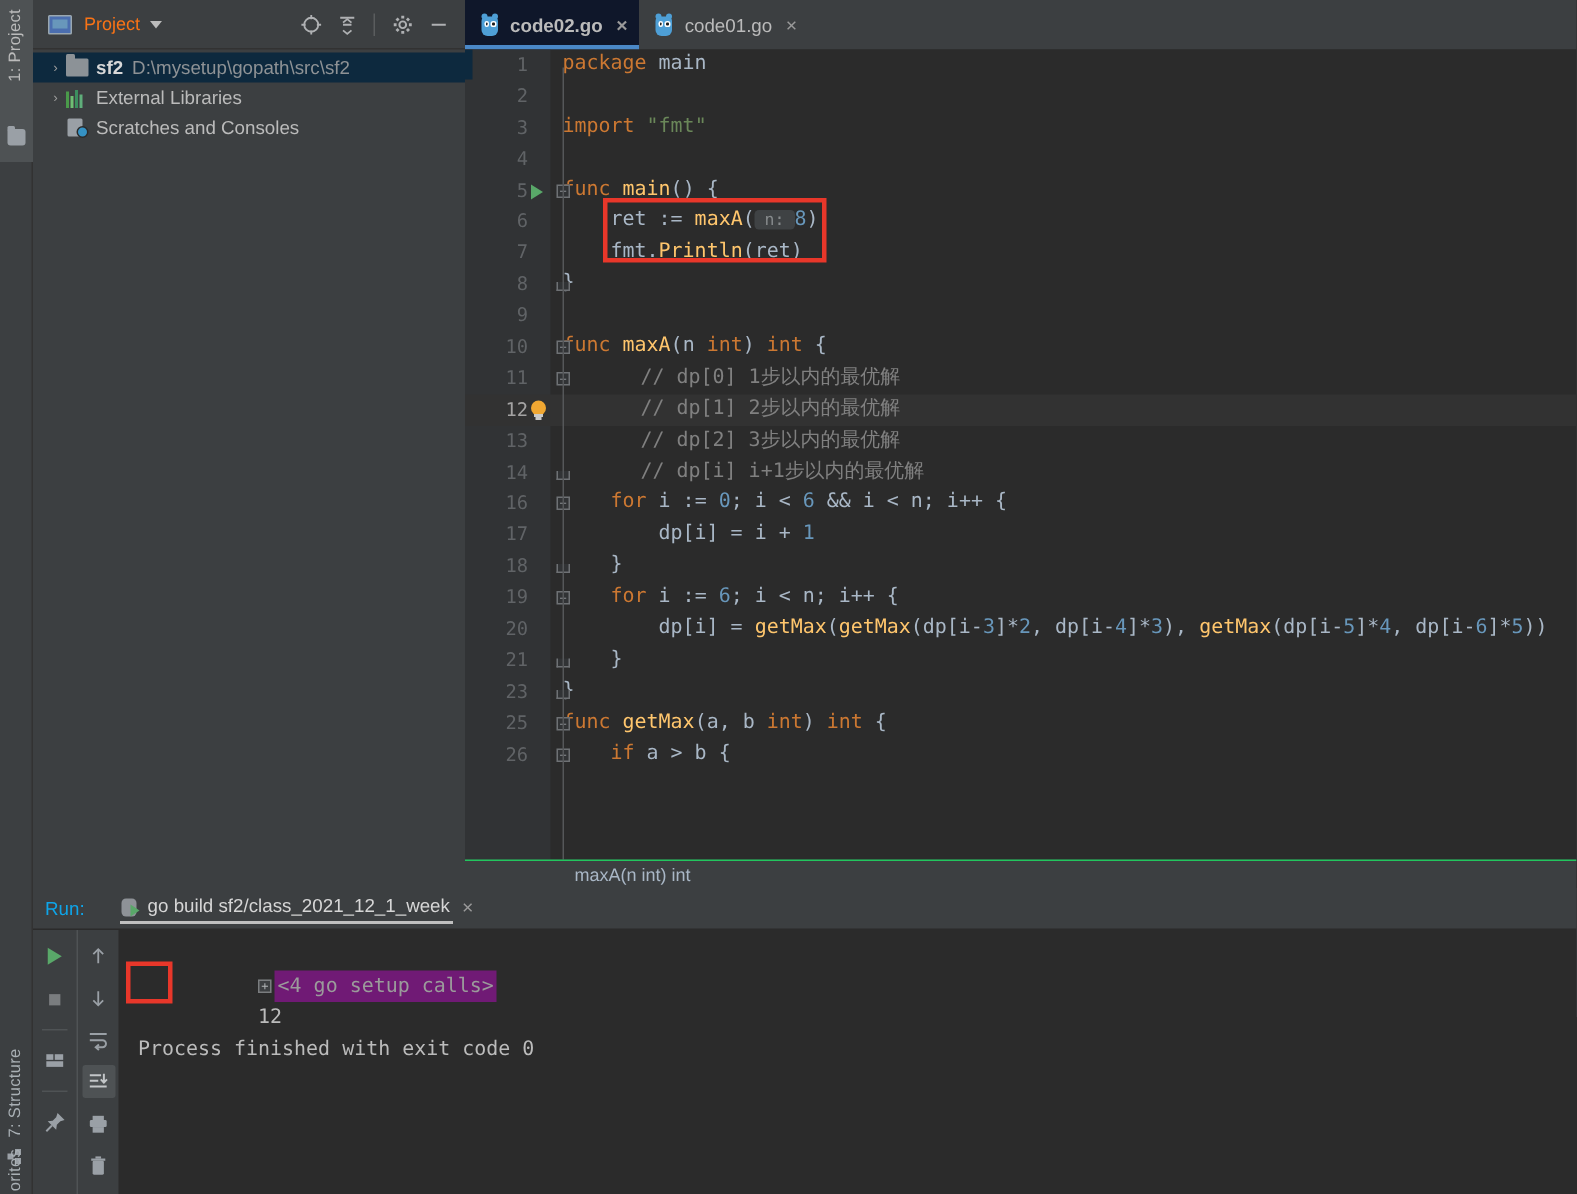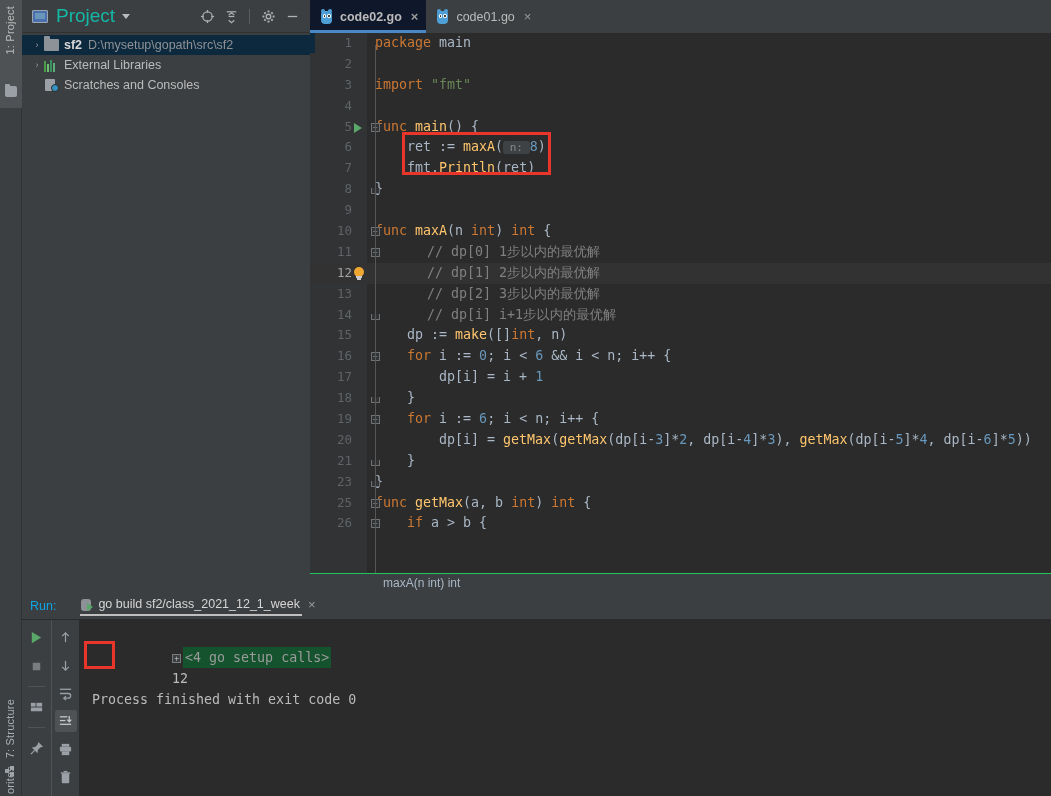--- a/index.html
+++ b/index.html
@@ -54,21 +54,21 @@
     display: flex; align-items: center; border-bottom: 1px solid #323232;
   }
   .ph-icon {
     width: 16px; height: 13px; margin-left: 10px; position: relative;
     background: #4b6eaf; border: 1px solid #9aa7b0; border-radius: 1px;
   }
   .ph-icon::after{
     content:""; position:absolute; left:2px; top:2px; right:2px; bottom:3px;
     background:#6897bb;
   }
-  .ph-title { margin-left: 8px; font-size: 19px; color: #14b8a6; }
+  .ph-title { margin-left: 8px; font-size: 12px; color: #f97316; }
   .ph-caret {
     margin-left: 7px; width: 0; height: 0;
     border-left: 4px solid transparent; border-right: 4px solid transparent;
     border-top: 5px solid #bbbbbb;
   }
   .ph-tools { margin-left: auto; display: flex; align-items: center; gap: 2px; padding-right: 7px;}
   .tool-btn {
     width: 22px; height: 22px; display: flex; align-items: center; justify-content: center;
     color: #afb1b3;
   }
@@ -265,21 +265,21 @@
   .tb.active { background:#4e5254; border-radius:2px; }
   .tb-sep { width:17px; height:1px; background:#4f5355; margin:2px 0; }
 
   .console {
     flex:1; background:#2b2b2b; position:relative;
     font-family:"DejaVu Sans Mono", monospace; font-size:13.3px;
     color:#bbbbbb; padding:6px 0 0 13px;
   }
   .con-line { height:21px; line-height:21px; white-space:pre; }
   .setup-chunk {
-    background:#14532d; color:#9b9b9b; display:inline-block; padding:0 2px;
+    background:#701a75; color:#9b9b9b; display:inline-block; padding:0 2px;
   }
   .expander {
     display:inline-block; width:9px; height:9px; border:1px solid #7a7d7f;
     color:#b0b3b5; font-size:8px; line-height:7px; text-align:center;
     margin-right:2px; vertical-align:middle; background:#3c3f41;
   }
 </style>
 </head>
 <body>
 
@@ -410,21 +410,20 @@
           <div class="cl"><span class="lnum">5</span><span class="run-arrow"></span><span class="fold">−</span><span class="code-txt"><span class="kw">func</span> <span class="fn">main</span><span class="pln">() {</span></span></div>
           <div class="cl"><span class="lnum">6</span><span class="code-txt">    <span class="pln">ret := </span><span class="fn">maxA</span><span class="pln">(</span><span class="hint" style="background: rgb(63, 66, 68); color: rgb(134, 138, 140); border-radius: 3px; font-size: 11px;"> n: </span><span class="num">8</span><span class="pln">)</span></span></div>
           <div class="cl"><span class="lnum">7</span><span class="code-txt">    <span class="pln">fmt.</span><span class="fn">Println</span><span class="pln">(ret)</span></span></div>
           <div class="cl"><span class="lnum">8</span><span class="foldend"></span><span class="code-txt"><span class="pln">}</span></span></div>
           <div class="cl"><span class="lnum">9</span><span class="code-txt"></span></div>
           <div class="cl"><span class="lnum">10</span><span class="fold">−</span><span class="code-txt"><span class="kw">func</span> <span class="fn">maxA</span><span class="pln">(n </span><span class="kw">int</span><span class="pln">) </span><span class="kw">int</span><span class="pln"> {</span></span></div>
           <div class="cl"><span class="lnum">11</span><span class="fold">−</span><span class="code-txt">    <span class="cmt">// dp[0] 1步以内的最优解</span></span></div>
           <div class="cl hl"><span class="lnum">12</span><span class="bulb"><span class="glass"></span><span class="base"></span><span class="base2"></span></span><span class="code-txt">    <span class="cmt">// dp[1] 2步以内的最优解</span></span></div>
           <div class="cl"><span class="lnum">13</span><span class="code-txt">    <span class="cmt">// dp[2] 3步以内的最优解</span></span></div>
           <div class="cl"><span class="lnum">14</span><span class="foldend"></span><span class="code-txt">    <span class="cmt">// dp[i] i+1步以内的最优解</span></span></div>
-          <div class="cl"><span class="lnum">15</span><span class="code-txt">    <span class="pln">dp := </span><span class="fn">make</span><span class="pln">([]</span><span class="kw">int</span><span class="pln">, n)</span></span></div>
           <div class="cl"><span class="lnum">16</span><span class="fold">−</span><span class="code-txt">    <span class="kw">for</span><span class="pln"> i := </span><span class="num">0</span><span class="pln">; i &lt; </span><span class="num">6</span><span class="pln"> &amp;&amp; i &lt; n; i++ {</span></span></div>
           <div class="cl"><span class="lnum">17</span><span class="code-txt">        <span class="pln">dp[i] = i + </span><span class="num">1</span></span></div>
           <div class="cl"><span class="lnum">18</span><span class="foldend"></span><span class="code-txt">    <span class="pln">}</span></span></div>
           <div class="cl"><span class="lnum">19</span><span class="fold">−</span><span class="code-txt">    <span class="kw">for</span><span class="pln"> i := </span><span class="num">6</span><span class="pln">; i &lt; n; i++ {</span></span></div>
           <div class="cl"><span class="lnum">20</span><span class="code-txt">        <span class="pln">dp[i] = </span><span class="fn">getMax</span><span class="pln">(</span><span class="fn">getMax</span><span class="pln">(dp[i-</span><span class="num">3</span><span class="pln">]*</span><span class="num">2</span><span class="pln">, dp[i-</span><span class="num">4</span><span class="pln">]*</span><span class="num">3</span><span class="pln">), </span><span class="fn">getMax</span><span class="pln">(dp[i-</span><span class="num">5</span><span class="pln">]*</span><span class="num">4</span><span class="pln">, dp[i-</span><span class="num">6</span><span class="pln">]*</span><span class="num">5</span><span class="pln">))</span></span></div>
           <div class="cl"><span class="lnum">21</span><span class="foldend"></span><span class="code-txt">    <span class="pln">}</span></span></div>
           <div class="cl"><span class="lnum">23</span><span class="foldend"></span><span class="code-txt"><span class="pln">}</span></span></div>
           <div class="cl"><span class="lnum">25</span><span class="fold">−</span><span class="code-txt"><span class="kw">func</span> <span class="fn">getMax</span><span class="pln">(a, b </span><span class="kw">int</span><span class="pln">) </span><span class="kw">int</span><span class="pln"> {</span></span></div>
           <div class="cl"><span class="lnum">26</span><span class="fold">−</span><span class="code-txt">    <span class="kw">if</span><span class="pln"> a &gt; b {</span></span></div>
         </div>

